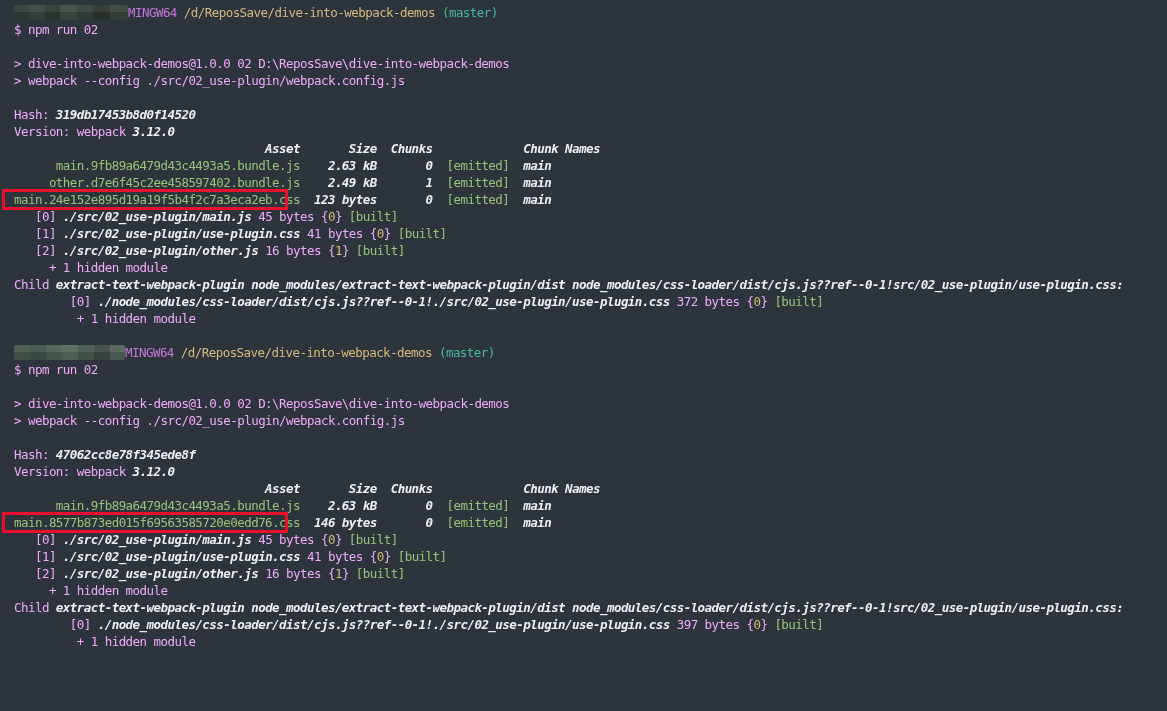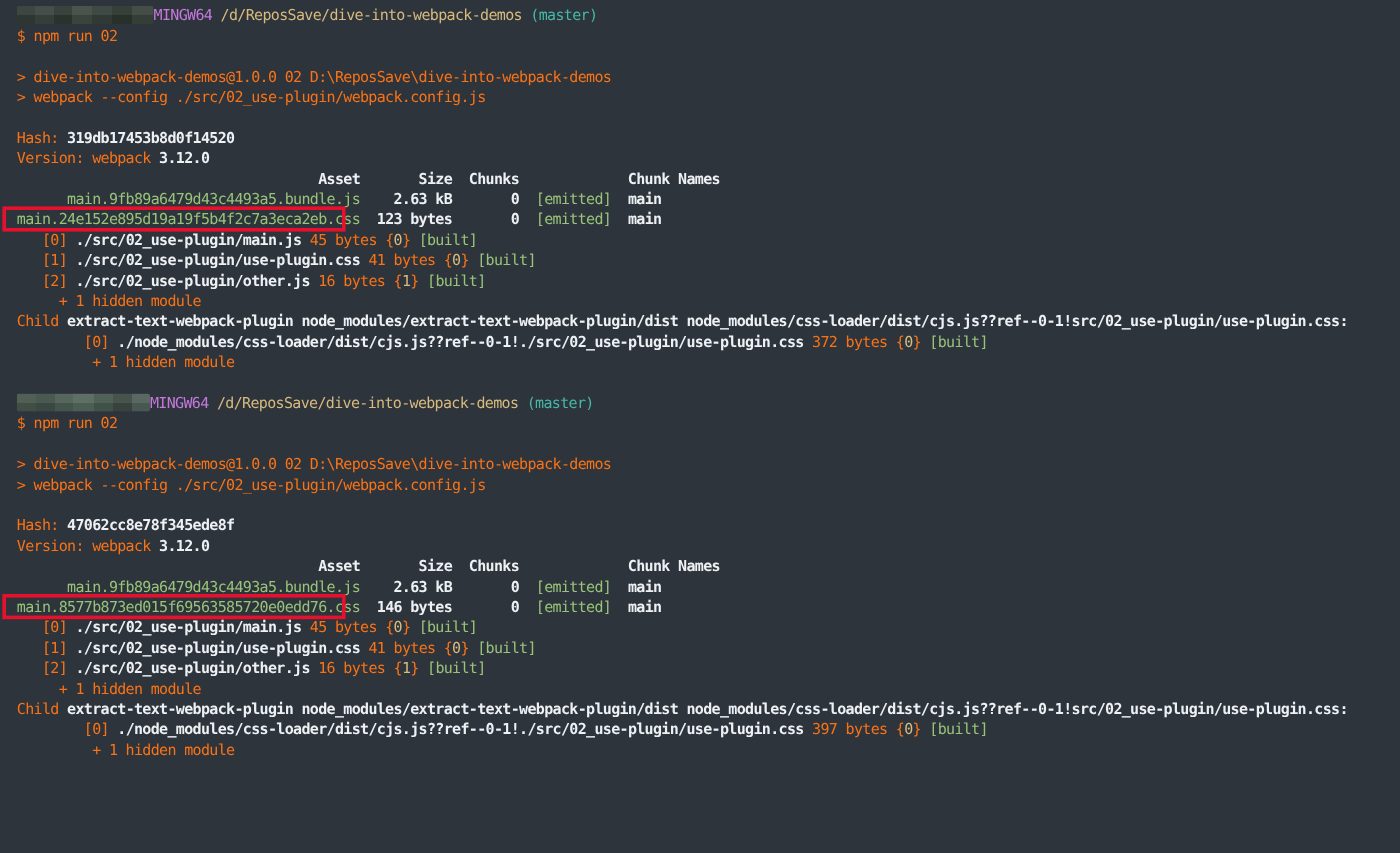--- a/index.html
+++ b/index.html
@@ -18,22 +18,22 @@
     line-height:17px;
     letter-spacing:-0.55px;
     color:#cbd2d8;
     cursor:text;
   }
   .line{
     position:relative;
     height:17px;
     white-space:pre;
   }
-  .fg{color:#f97316;}
-  .b{color:#eef1f4;font-weight:bold;}
+  .fg{color:#f0abfc;}
+  .b{color:#eef1f4;font-weight:bold;font-style:italic;}
   .g{color:#98c379;text-align:center;}
   .y{color:#d7ba7d;}
   .m{color:#c678dd;}
   .c{color:#45b8a8;}
   .blur1,.blur2{
     display:inline-block;
     height:15px;
     vertical-align:-3px;
     border-radius:2px;
   }
@@ -67,20 +67,21 @@
     <div class="line"><span class="blur1"></span><span class="m">MINGW64</span><span class="y"> /d/ReposSave/dive-into-webpack-demos</span><span class="c"> (master)</span></div>
     <div class="line"><span class="fg">$ npm run 02</span></div>
     <div class="line"></div>
     <div class="line"><span class="fg">&gt; dive-into-webpack-demos@1.0.0 02 D:\ReposSave\dive-into-webpack-demos</span></div>
     <div class="line"><span class="fg">&gt; webpack --config ./src/02_use-plugin/webpack.config.js</span></div>
     <div class="line"></div>
     <div class="line"><span class="fg">Hash: </span><span class="b">319db17453b8d0f14520</span></div>
     <div class="line"><span class="fg">Version: webpack </span><span class="b">3.12.0</span></div>
     <div class="line"><span class="b">                                    Asset       Size  Chunks             Chunk Names</span></div>
     <div class="line"><span class="g">      main.9fb89a6479d43c4493a5.bundle.js</span><span class="b">    2.63 kB</span><span class="b">       0</span><span class="g">  [emitted]</span><span class="b">  main</span></div>
+    <div class="line"><span class="g">     other.d7e6f45c2ee458597402.bundle.js</span><span class="b">    2.49 kB</span><span class="b">       1</span><span class="g">  [emitted]</span><span class="b">  main</span></div>
     <div class="line"><span class="redbox"></span><span class="g">main.24e152e895d19a19f5b4f2c7a3eca2eb.css</span><span class="b">  123 bytes</span><span class="b">       0</span><span class="g">  [emitted]</span><span class="b">  main</span></div>
     <div class="line"><span class="fg">   [0] </span><span class="b">./src/02_use-plugin/main.js</span><span class="fg"> 45 bytes {</span><span class="y">0</span><span class="fg">} </span><span class="g">[built]</span></div>
     <div class="line"><span class="fg">   [1] </span><span class="b">./src/02_use-plugin/use-plugin.css</span><span class="fg"> 41 bytes {</span><span class="y">0</span><span class="fg">} </span><span class="g">[built]</span></div>
     <div class="line"><span class="fg">   [2] </span><span class="b">./src/02_use-plugin/other.js</span><span class="fg"> 16 bytes {</span><span class="y">1</span><span class="fg">} </span><span class="g">[built]</span></div>
     <div class="line"><span class="fg">     + 1 hidden module</span></div>
     <div class="line"><span class="fg">Child </span><span class="b">extract-text-webpack-plugin node_modules/extract-text-webpack-plugin/dist node_modules/css-loader/dist/cjs.js??ref--0-1!src/02_use-plugin/use-plugin.css:</span></div>
     <div class="line"><span class="fg">        [0] </span><span class="b">./node_modules/css-loader/dist/cjs.js??ref--0-1!./src/02_use-plugin/use-plugin.css</span><span class="fg"> 372 bytes {</span><span class="y">0</span><span class="fg">} </span><span class="g">[built]</span></div>
     <div class="line"><span class="fg">         + 1 hidden module</span></div>
     <div class="line"></div>
     <div class="line"><span class="blur2"></span><span class="m">MINGW64</span><span class="y"> /d/ReposSave/dive-into-webpack-demos</span><span class="c"> (master)</span></div>

